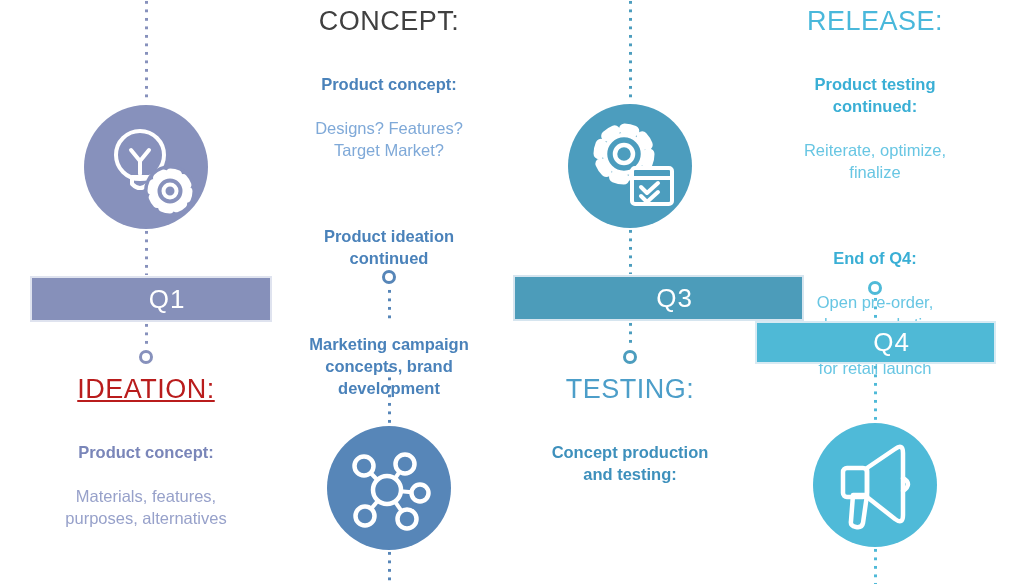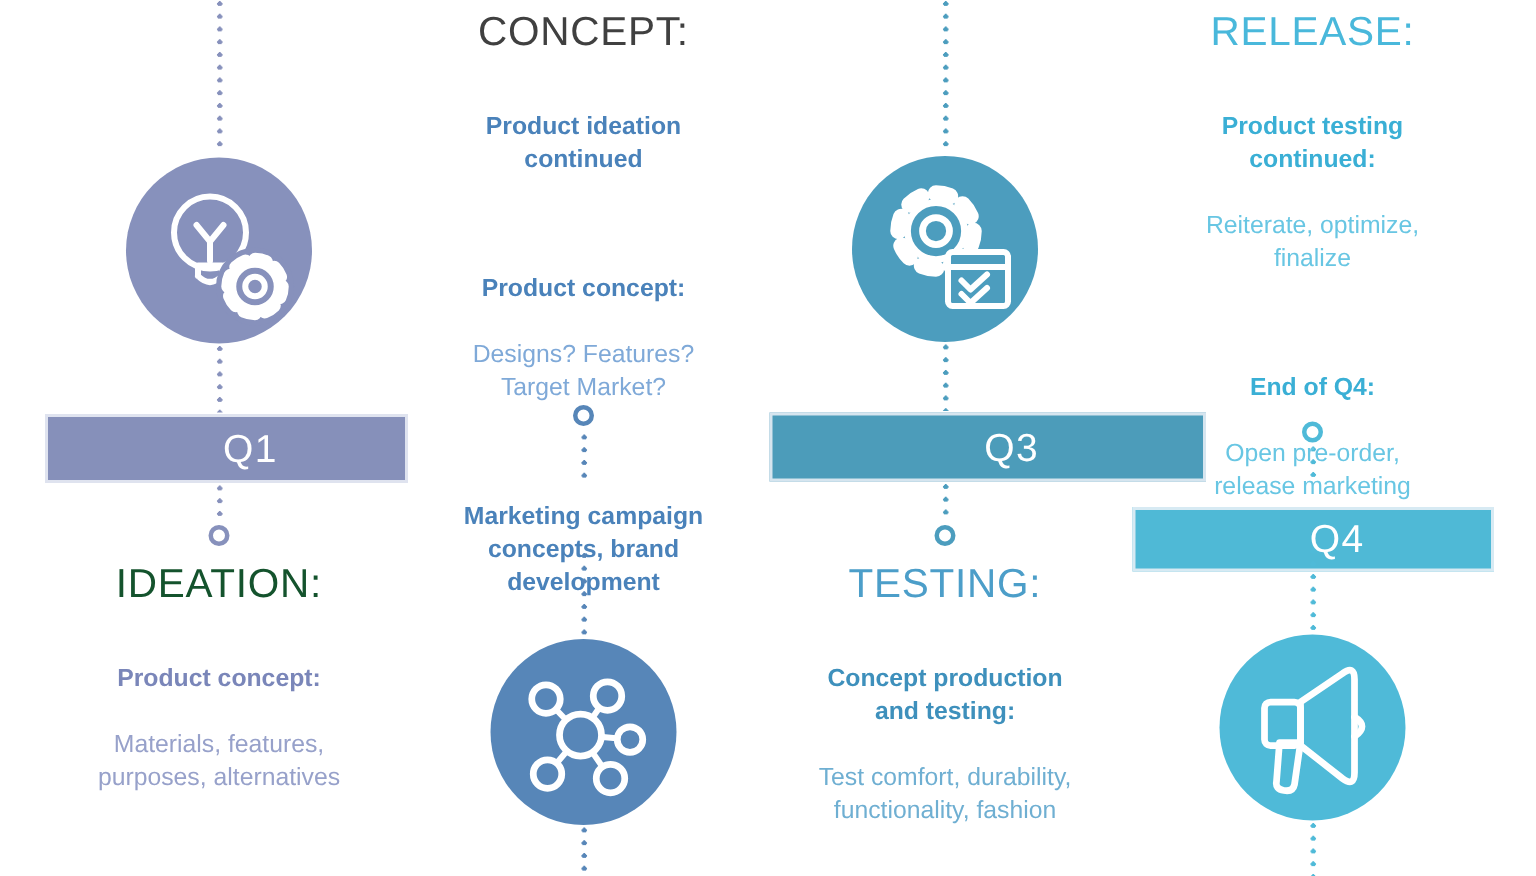--- a/index.html
+++ b/index.html
@@ -9,21 +9,21 @@
   }
   
   .bar{
     position:absolute;box-sizing:border-box;border:2px solid rgba(238,242,248,.85);
     display:flex;align-items:center;justify-content:center;
     color:#ffffff;font-size:26px;font-weight:400;letter-spacing:1px;padding-left:32px;
   }
   .bar-q1{left:30px;top:276px;width:242px;height:46px;background:#8690BA;}
   .bar-q2{left:272px;top:320px;width:242px;height:47px;background:#5C88B9;z-index:2;}
   .bar-q3{left:513px;top:275px;width:291px;height:46px;background:#4C9CBA;text-align:center;}
-  .bar-q4{left:755px;top:321px;width:241px;height:43px;background:#4FB9D6;z-index:2;margin-top:17px;}
+  .bar-q4{left:755px;top:321px;width:241px;height:43px;background:#4FB9D6;z-index:2;}
   
   .bigcircle{position:absolute;border-radius:50%;width:124px;height:124px;}
   .circ-q1{left:84px;top:105px;background:#8791BC;}
   .circ-q2{left:327px;top:426px;background:#5786B8;}
   .circ-q3{left:568px;top:104px;background:#4C9DBE;}
   .circ-q4{left:813px;top:423px;background:#4FBAD8;}
   .bigcircle svg{display:block;width:124px;height:124px;}
   
   .dots{position:absolute;width:5px;background-repeat:repeat-y;background-position:center top;background-size:5px 8.5px;}
   .dots-q1{background-image:radial-gradient(circle 1.7px at 2.5px 2.5px,#8791BC 95%,transparent);}
@@ -34,21 +34,21 @@
   .ring{position:absolute;width:8px;height:8px;border-radius:50%;background:#fff;}
   .ring-q1{border:3.5px solid #8791BC;}
   .ring-q2{border:3.5px solid #5786B8;}
   .ring-q3{border:3.5px solid #4C9DBE;}
   .ring-q4{border:3.5px solid #4FBAD8;}
   
   .col-text{position:absolute;width:250px;text-align:center;}
   .heading{font-size:27px;font-weight:400;letter-spacing:.5px;line-height:34px;margin-bottom:13px;}
   .section{margin-bottom:20px;font-size:16.5px;line-height:22px;white-space:pre-line;}
   .section .bold{font-weight:700;}
-  .h-q1{color:#14532d;} .b-q1{color:#7A86B9;} .l-q1{color:#97A1CA;}
+  .h-q1{color:#b91c1c;text-decoration:underline;} .b-q1{color:#7A86B9;} .l-q1{color:#97A1CA;}
   .h-q2{color:#404040;} .b-q2{color:#4A82BA;} .l-q2{color:#7FA9D8;}
   .h-q3{color:#4C9EC9;} .b-q3{color:#3E90BC;} .l-q3{color:#6FAFD2;}
   .h-q4{color:#49B8DB;} .b-q4{color:#3AAFD5;} .l-q4{color:#68C6E3;}
   .icon-stroke{stroke:#ffffff;fill:none;stroke-linecap:round;stroke-linejoin:round;}
 </style>
 </head>
 <body>
 
 <div id="canvas">
 
@@ -151,42 +151,40 @@
     </div>
     <div class="section">
       
     </div>
 
   </div>
 
   <div class="col-text" style="left:264px;top:4px">
     <div class="heading h-q2">CONCEPT:</div>
     <div class="section">
-      <div class="bold b-q2">Product ideation
-continued</div>
-    </div>
-    <div class="section">
       <div class="bold b-q2">Product concept:</div>
       <div class="light l-q2">Designs? Features?
 Target Market?</div>
     </div>
     <div class="section">
+      <div class="bold b-q2">Product ideation
+continued</div>
+    </div>
+    <div class="section">
       <div class="bold b-q2">Marketing campaign
 concepts, brand
 development</div>
     </div>
   </div>
 
   <div class="col-text" style="left:505px;top:372px">
     <div class="heading h-q3">TESTING:</div>
     <div class="section">
       <div class="bold b-q3">Concept production
 and testing:</div>
-      <div class="light l-q3">Test comfort, durability,
-functionality, fashion</div>
     </div>
 
   </div>
 
   <div class="col-text" style="left:750px;top:4px">
     <div class="heading h-q4">RELEASE:</div>
     <div class="section">
       <div class="bold b-q4">Product testing
 continued:</div>
       <div class="light l-q4">Reiterate, optimize,

